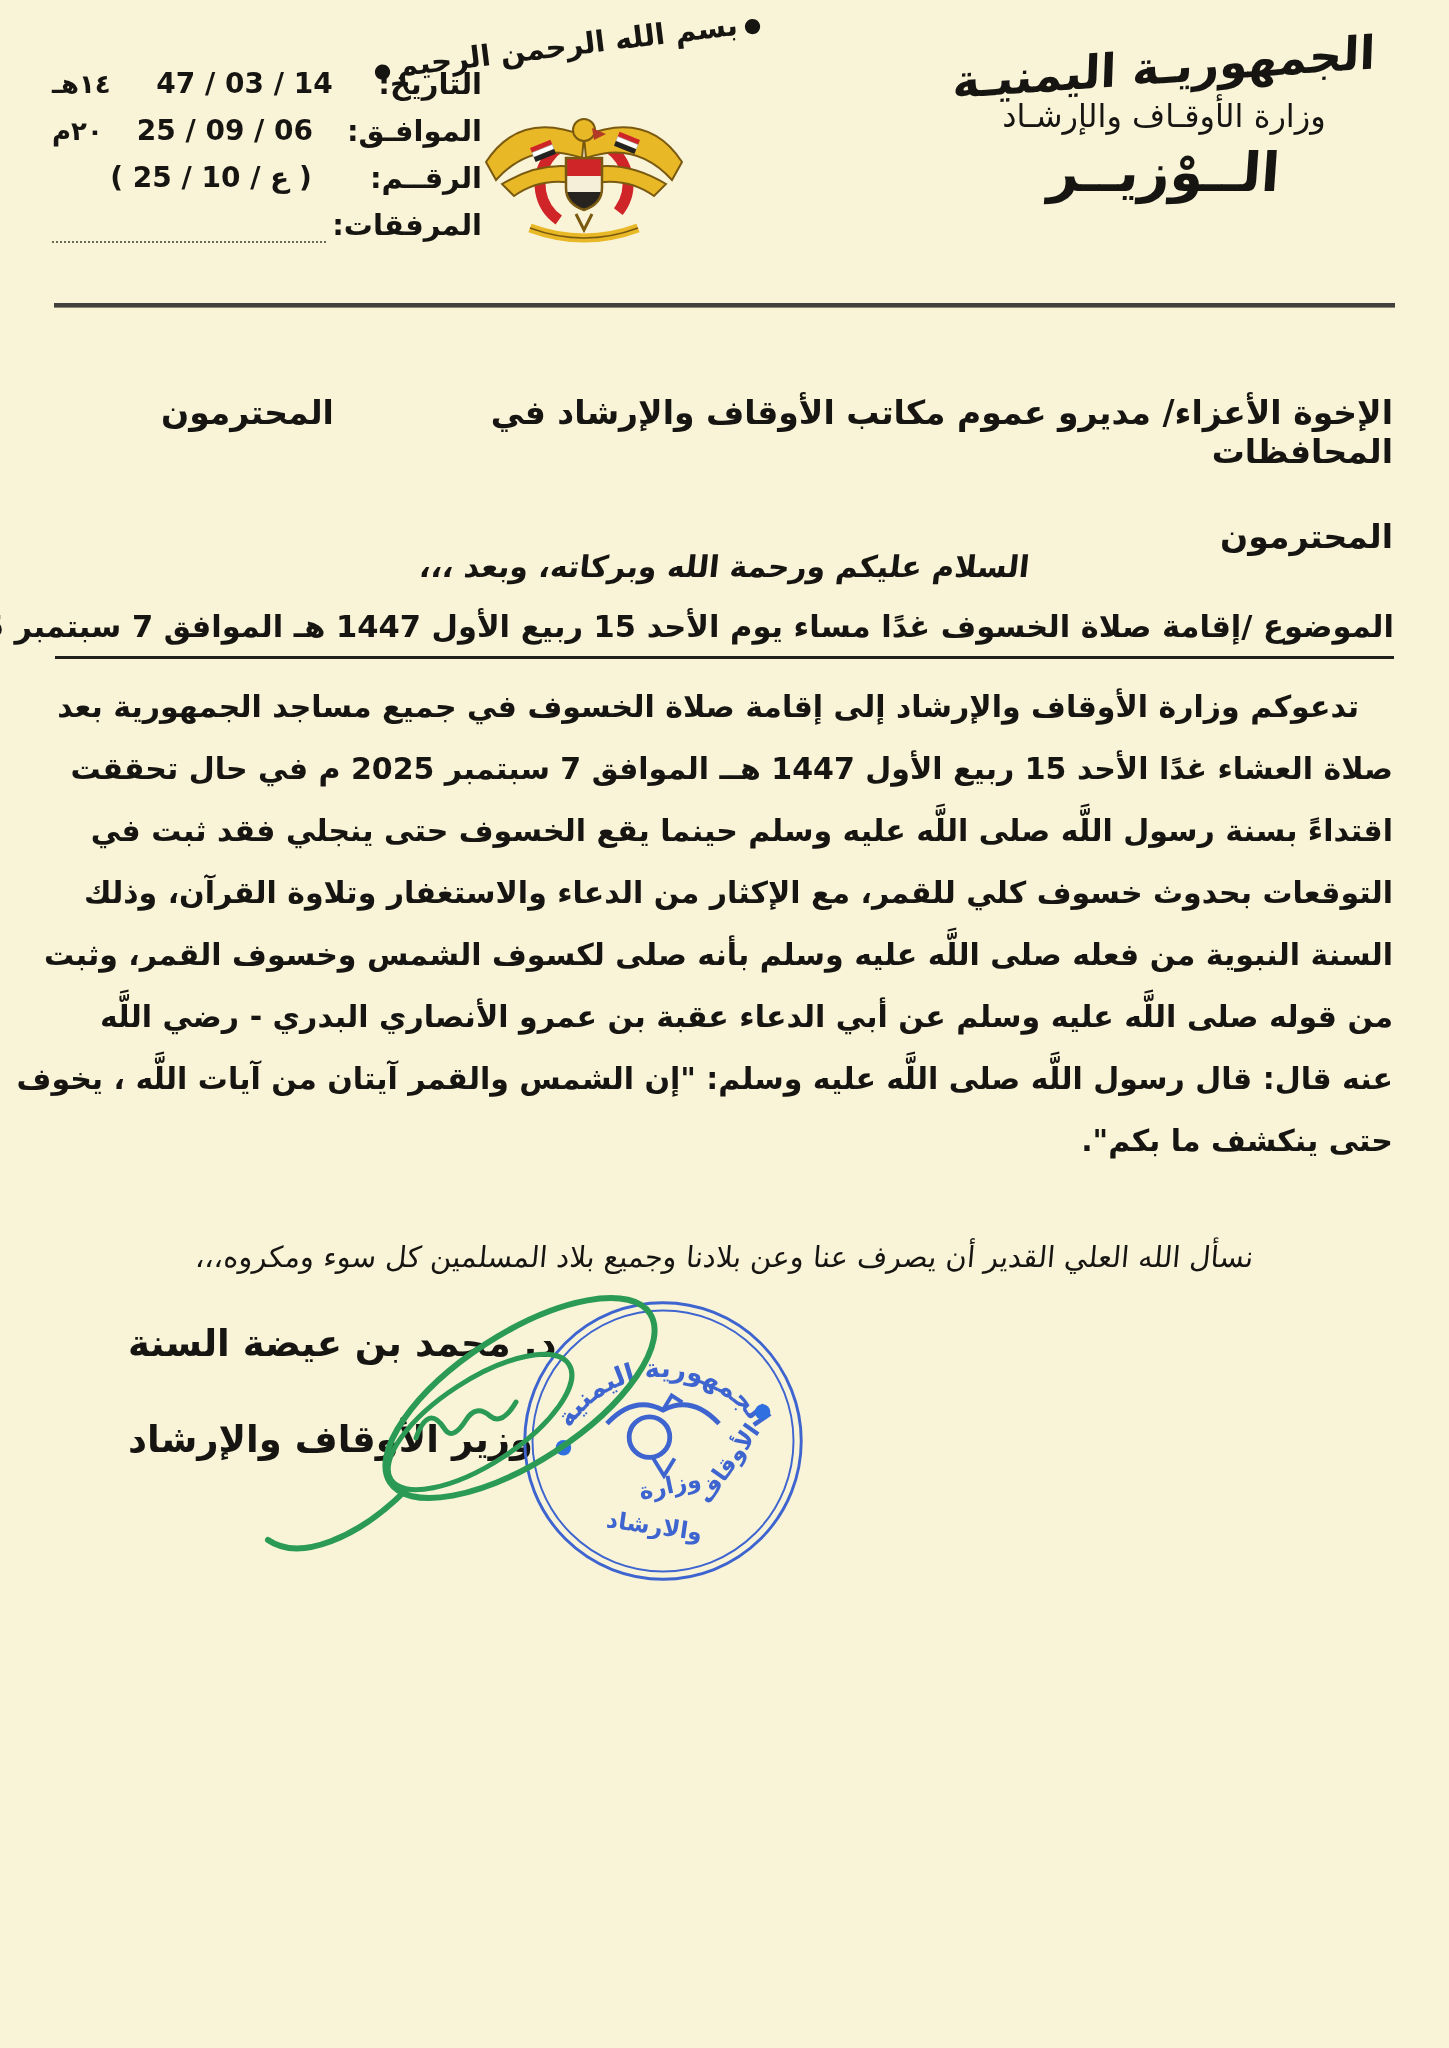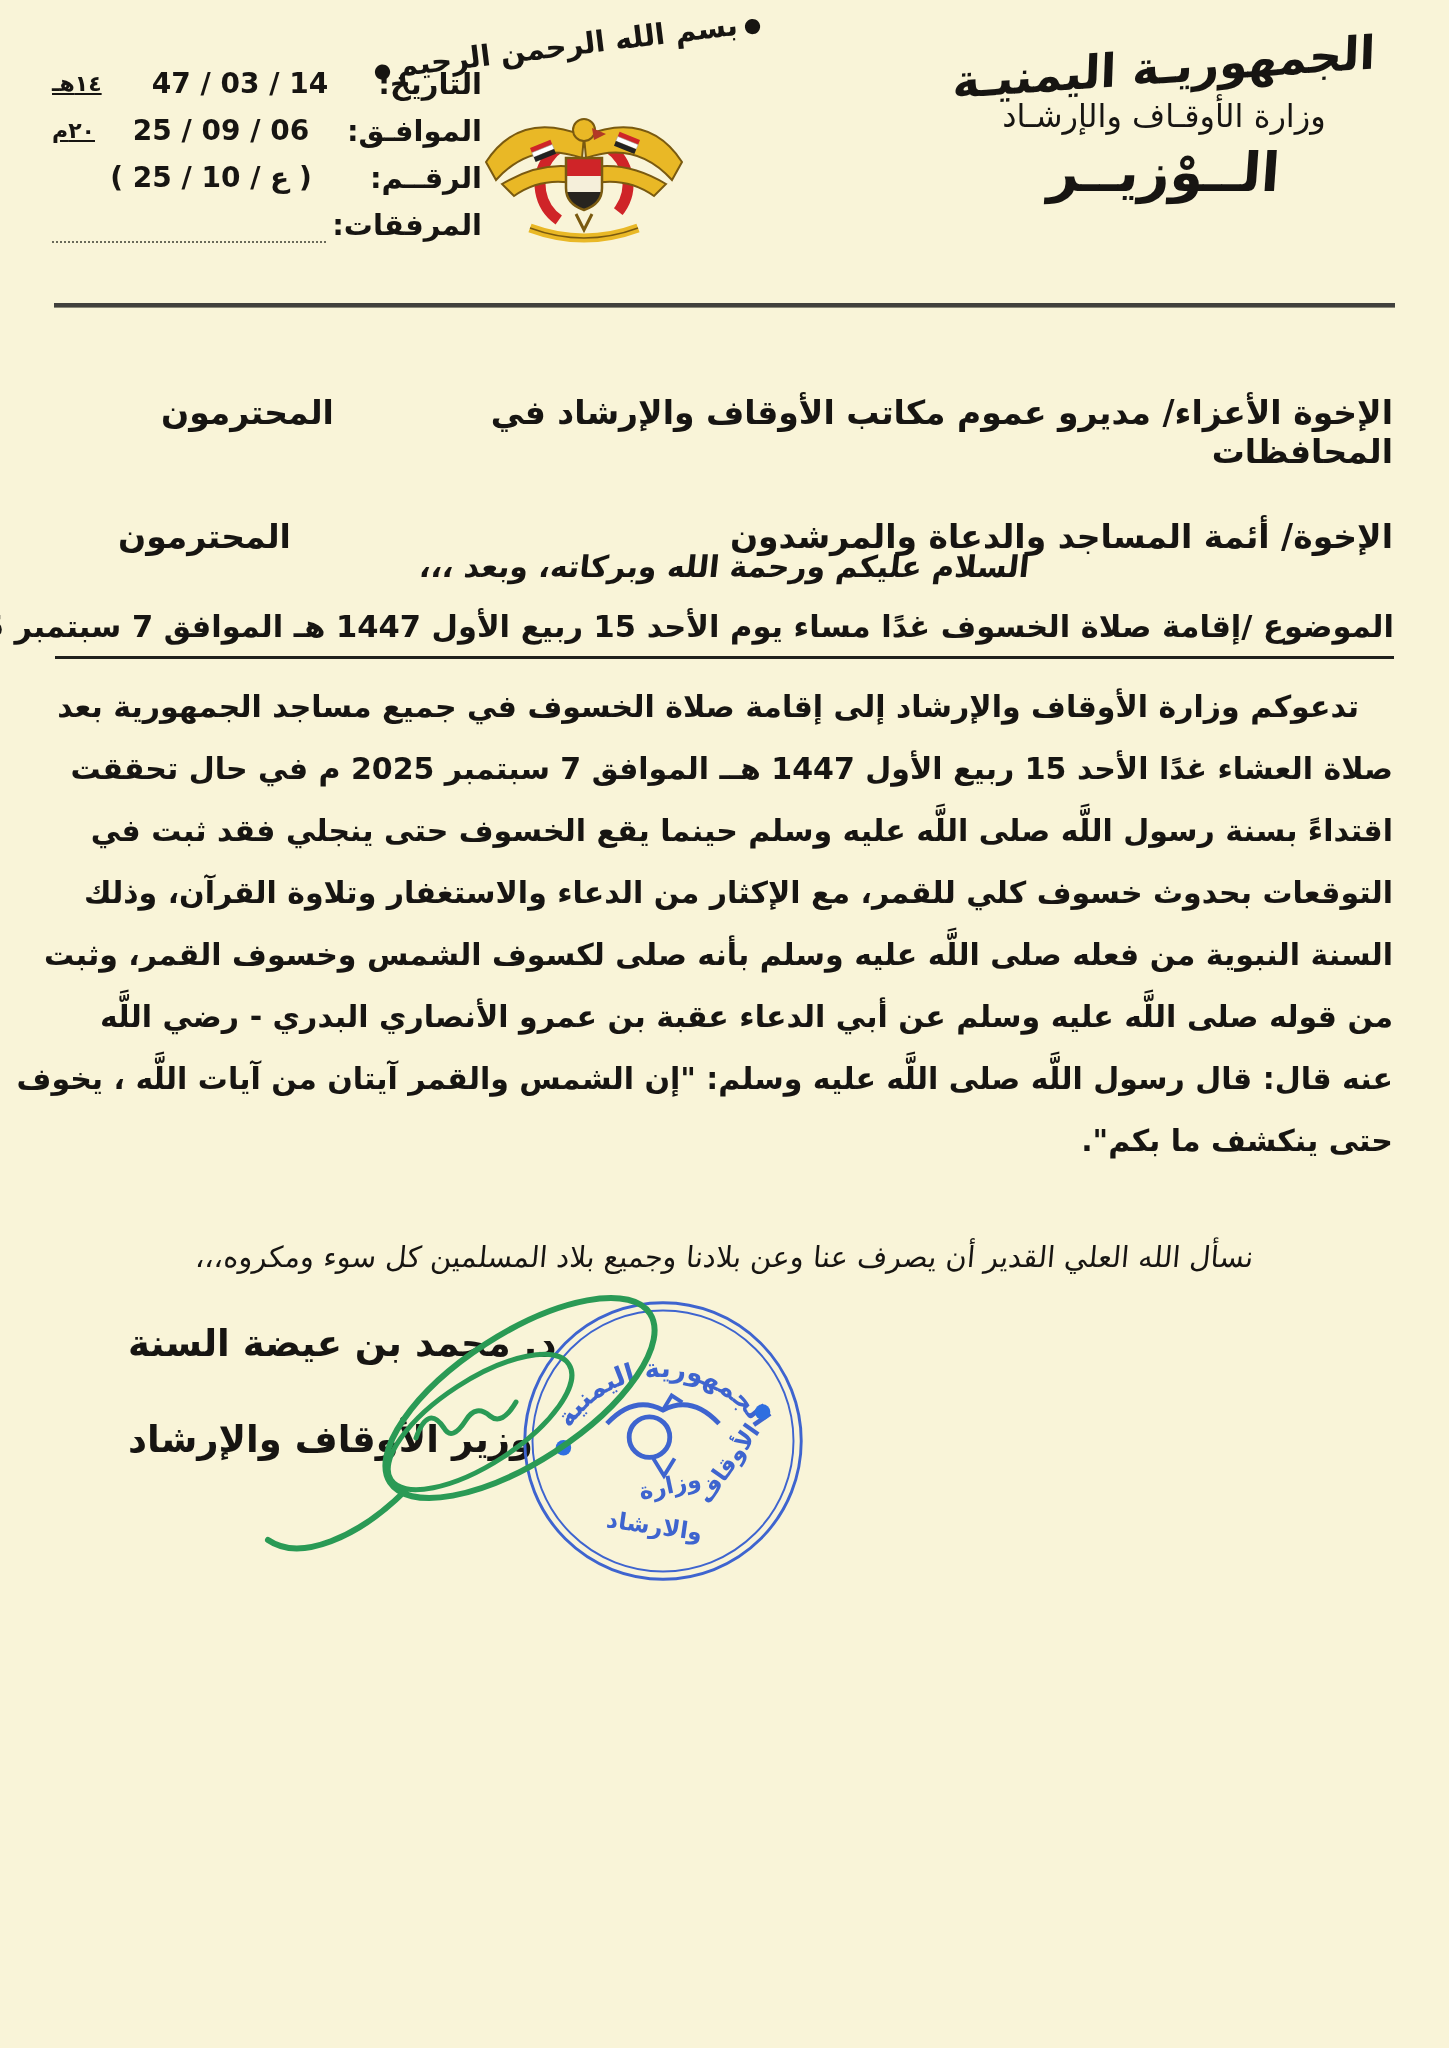--- a/index.html
+++ b/index.html
@@ -14,21 +14,21 @@
   .ministry{font-size:32px;font-weight:normal;margin-top:4px;letter-spacing:-1px;}
   .minister{font-size:54px;font-weight:bold;letter-spacing:6px;margin-top:6px;transform:skewX(-4deg);}
   .hdr-center{position:absolute;top:26px;left:408px;width:360px;text-align:center;}
   .bismillah{font-size:29px;font-weight:bold;transform:rotate(-7deg);white-space:nowrap;}
   .bismillah .b-dot{font-size:20px;vertical-align:middle;padding:0 6px;}
   .emblem{position:absolute;top:96px;left:472px;}
   .hdr-left{position:absolute;top:66px;left:52px;width:430px;}
   .fld{display:flex;align-items:flex-end;margin-bottom:11px;font-size:29px;font-weight:bold;line-height:36px;}
   .fld .lbl{white-space:nowrap;}
   .fld .val{flex:1;text-align:center;white-space:nowrap;font-size:28px;}
-  .fld .era{white-space:nowrap;font-size:22px;text-decoration:underline;}
+  .fld .era{white-space:nowrap;font-size:26px;}
   .fld .leader{flex:1;border-bottom:2px dotted #6a6a5a;height:26px;margin-right:6px;}
   .rule{position:absolute;top:303px;right:54px;left:54px;height:4px;background:#41403c;
         border-bottom:1px solid #8a8878;}
   
   .recipients{position:absolute;top:393px;right:56px;left:56px;}
   .rcp{display:flex;justify-content:space-between;font-size:33px;font-weight:bold;margin-bottom:46px;}
   .rcp .hon{white-space:nowrap;}
   .rcp.r1 .hon{padding-left:105px;}
   .rcp.r2 .hon{padding-left:62px;}
   
@@ -125,21 +125,20 @@
   </div>
 
   <div class="rule"></div>
 
   <div class="recipients">
     <div class="rcp r1">
       <span>الإخوة الأعزاء/ مديرو عموم مكاتب الأوقاف والإرشاد في المحافظات</span>
       <span class="hon">المحترمون</span>
     </div>
     <div class="rcp r2">
-      <span>الإخوة/ أئمة المساجد والدعاة والمرشدون</span>
       <span class="hon">المحترمون</span>
     </div>
   </div>
 
   <div class="salutation">السلام عليكم ورحمة الله وبركاته، وبعد ،،،</div>
 
   <div class="subject">الموضوع /إقامة صلاة الخسوف غدًا مساء يوم الأحد 15 ربيع الأول 1447 هـ الموافق 7 سبتمبر 2025م.</div>
 
   <div class="body">
     <div class="bline first">تدعوكم وزارة الأوقاف والإرشاد إلى إقامة صلاة الخسوف في جميع مساجد الجمهورية بعد</div>

